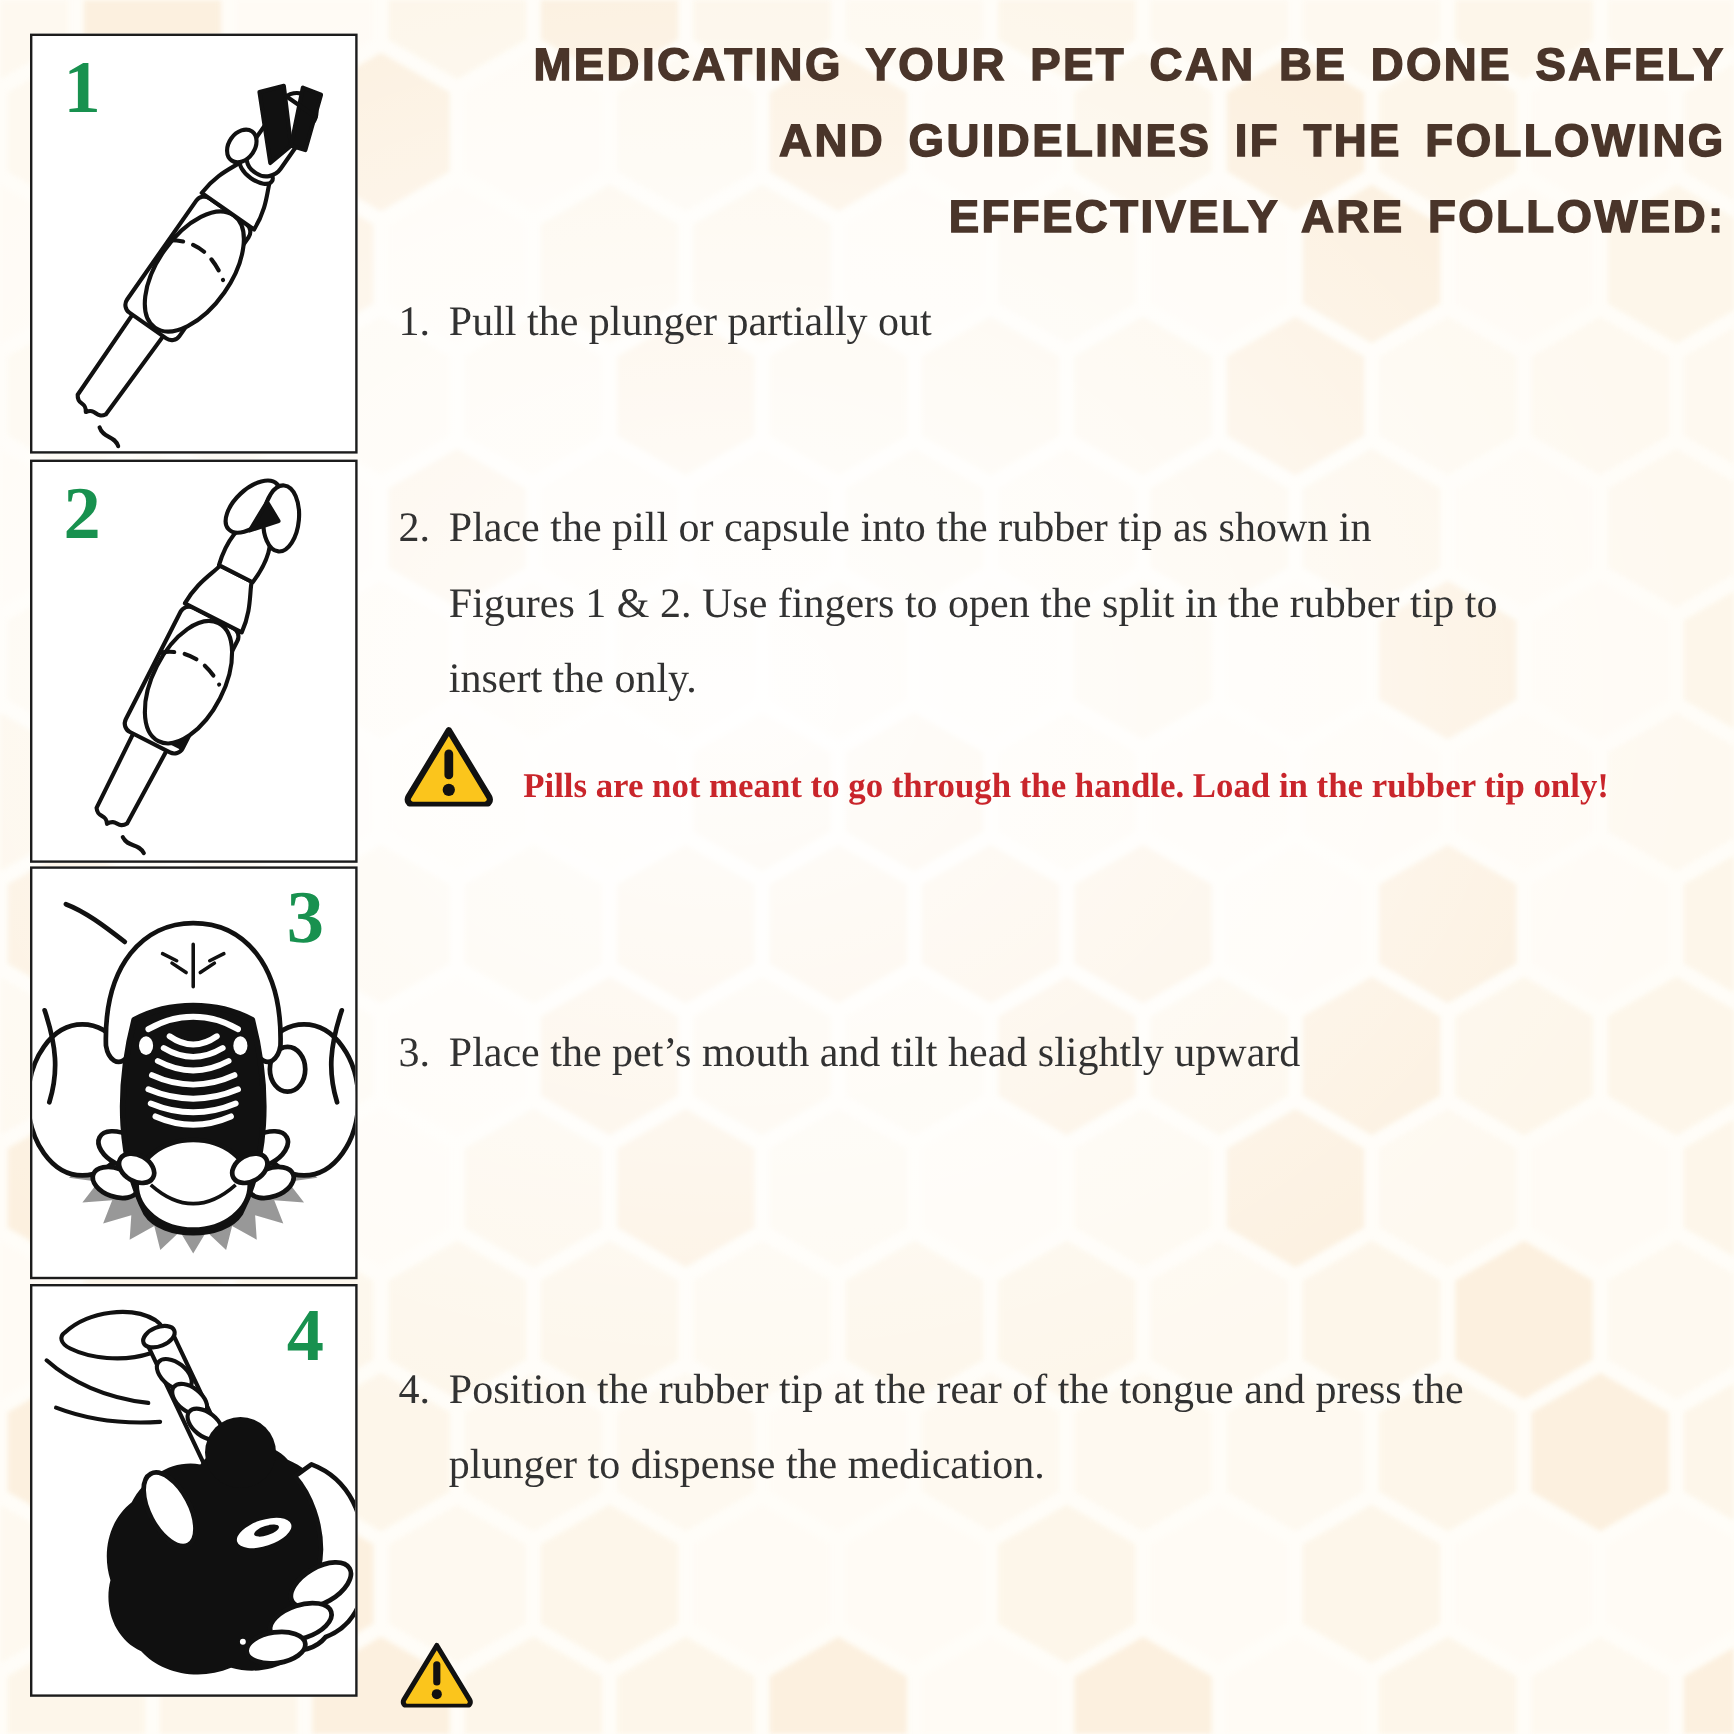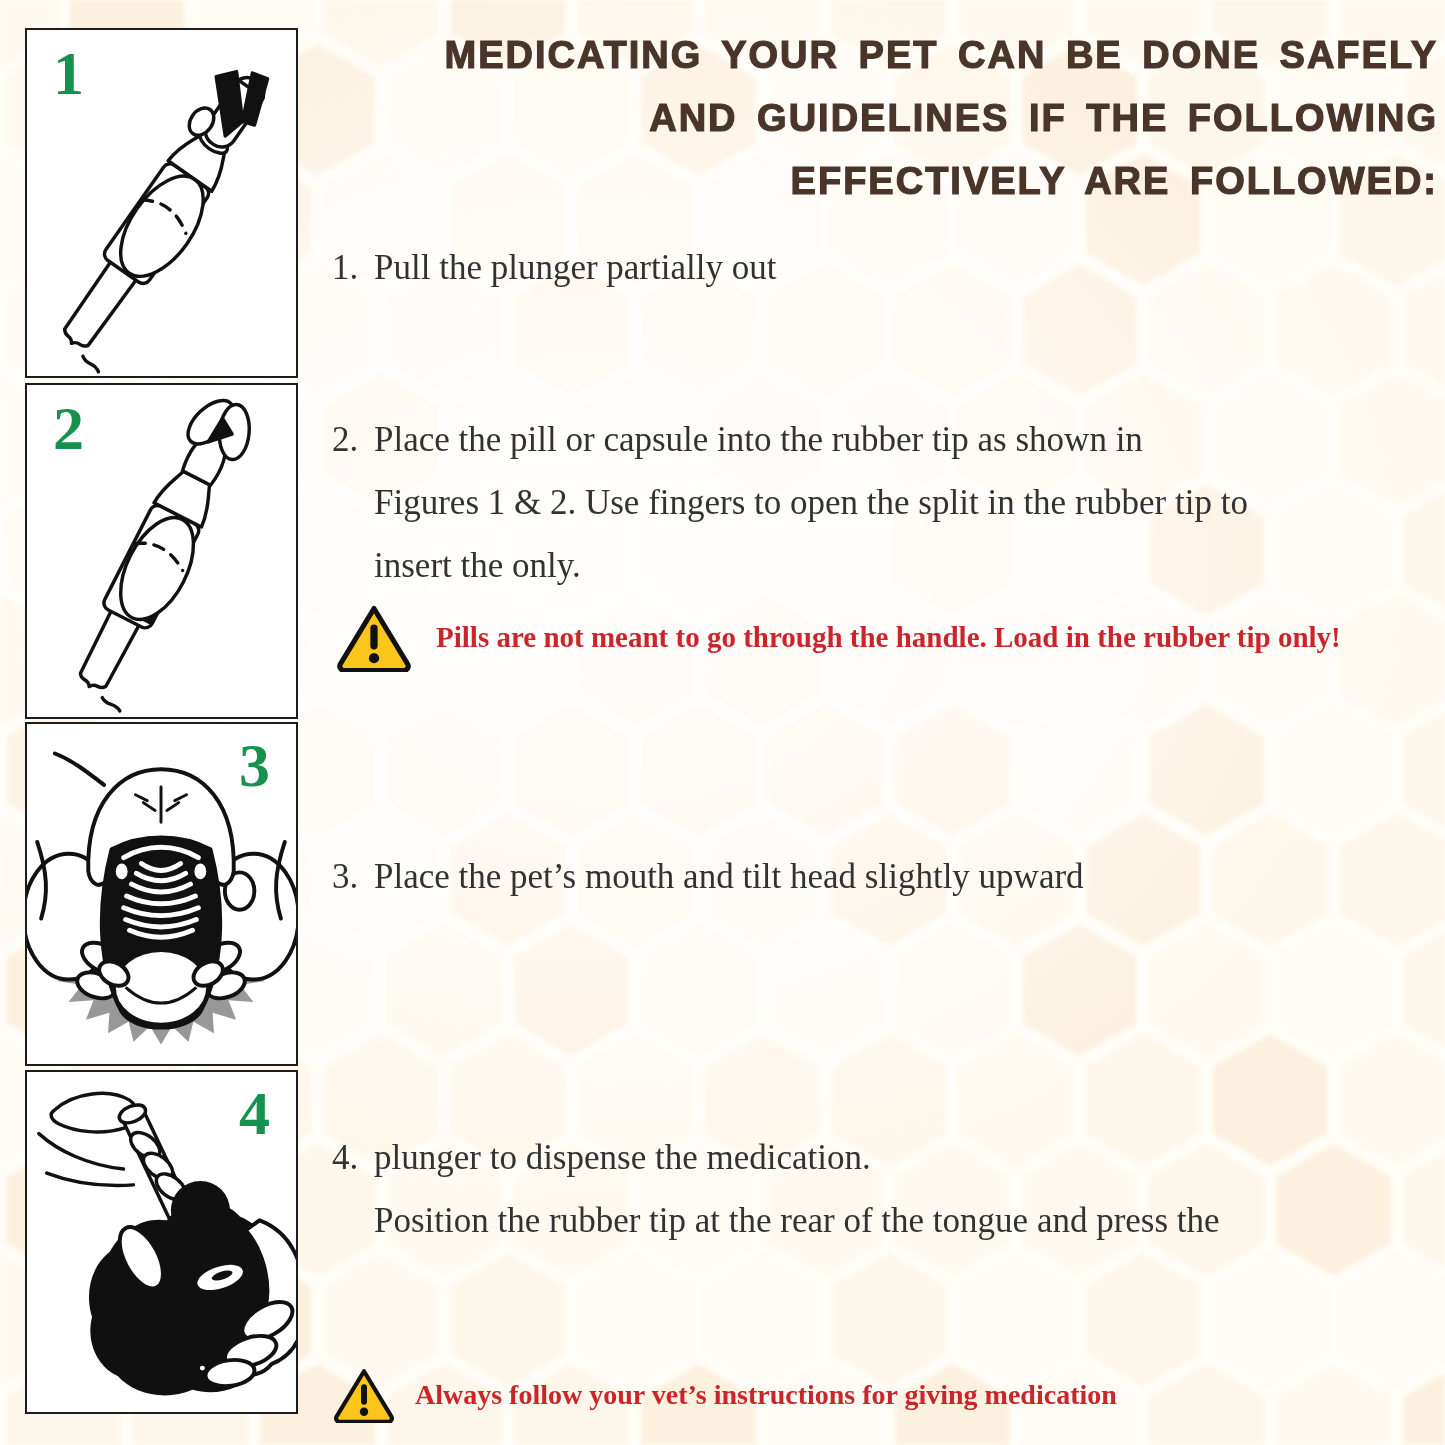--- a/index.html
+++ b/index.html
@@ -44,21 +44,21 @@
   .step .marker{width:42px;flex:none;}
   .step1{left:332px;top:236px;}
   .step2{left:332px;top:408px;}
   .step3{left:332px;top:845px;}
   .step4{left:332px;top:1126px;}
   
   .warning{position:absolute;display:flex;align-items:center;}
   .warning .text{
     font-weight:bold;color:#c9252b;font-size:29px;line-height:34px;
   }
-  .warning1{left:336px;top:602px;}
+  .warning1{left:336px;top:602px;align-items:flex-end;}
   .warning1 .warn-icon{width:76px;height:70px;margin-right:24px;flex:none;}
   .warning2{left:333px;top:1366px;}
   .warning2 .warn-icon{width:62px;height:57px;margin-right:20px;flex:none;}
   .warning2 .text{font-size:28px;}
 </style>
 </head>
 <body>
 
 <div class="page">
 
@@ -435,27 +435,26 @@
   <div class="step step3">
     <div class="marker">3.</div>
     <div class="lines">
       <div>Place the pet’s mouth and tilt head slightly upward</div>
     </div>
   </div>
 
   <div class="step step4">
     <div class="marker">4.</div>
     <div class="lines">
+      <div>Position the rubber tip at the rear of the tongue and press the</div>
       <div>plunger to dispense the medication.</div>
-      <div>Position the rubber tip at the rear of the tongue and press the</div>
     </div>
   </div>
 
   <div class="warning warning2">
     <svg class="warn-icon" viewBox="0 0 104 94">
       <path d="M52,8 L98,84 a6,6 0 0 1 -5,9 H11 a6,6 0 0 1 -5,-9 Z" fill="#fbc51c" stroke="#111" stroke-width="7" stroke-linejoin="round"></path>
       <rect x="47" y="30" width="10" height="34" rx="5" fill="#111"></rect>
       <circle cx="52" cy="76" r="7" fill="#111"></circle>
     </svg>
-    <div class="text">Always follow your vet’s instructions for giving medication</div>
   </div>
 
 </div>
 
 </body></html>

